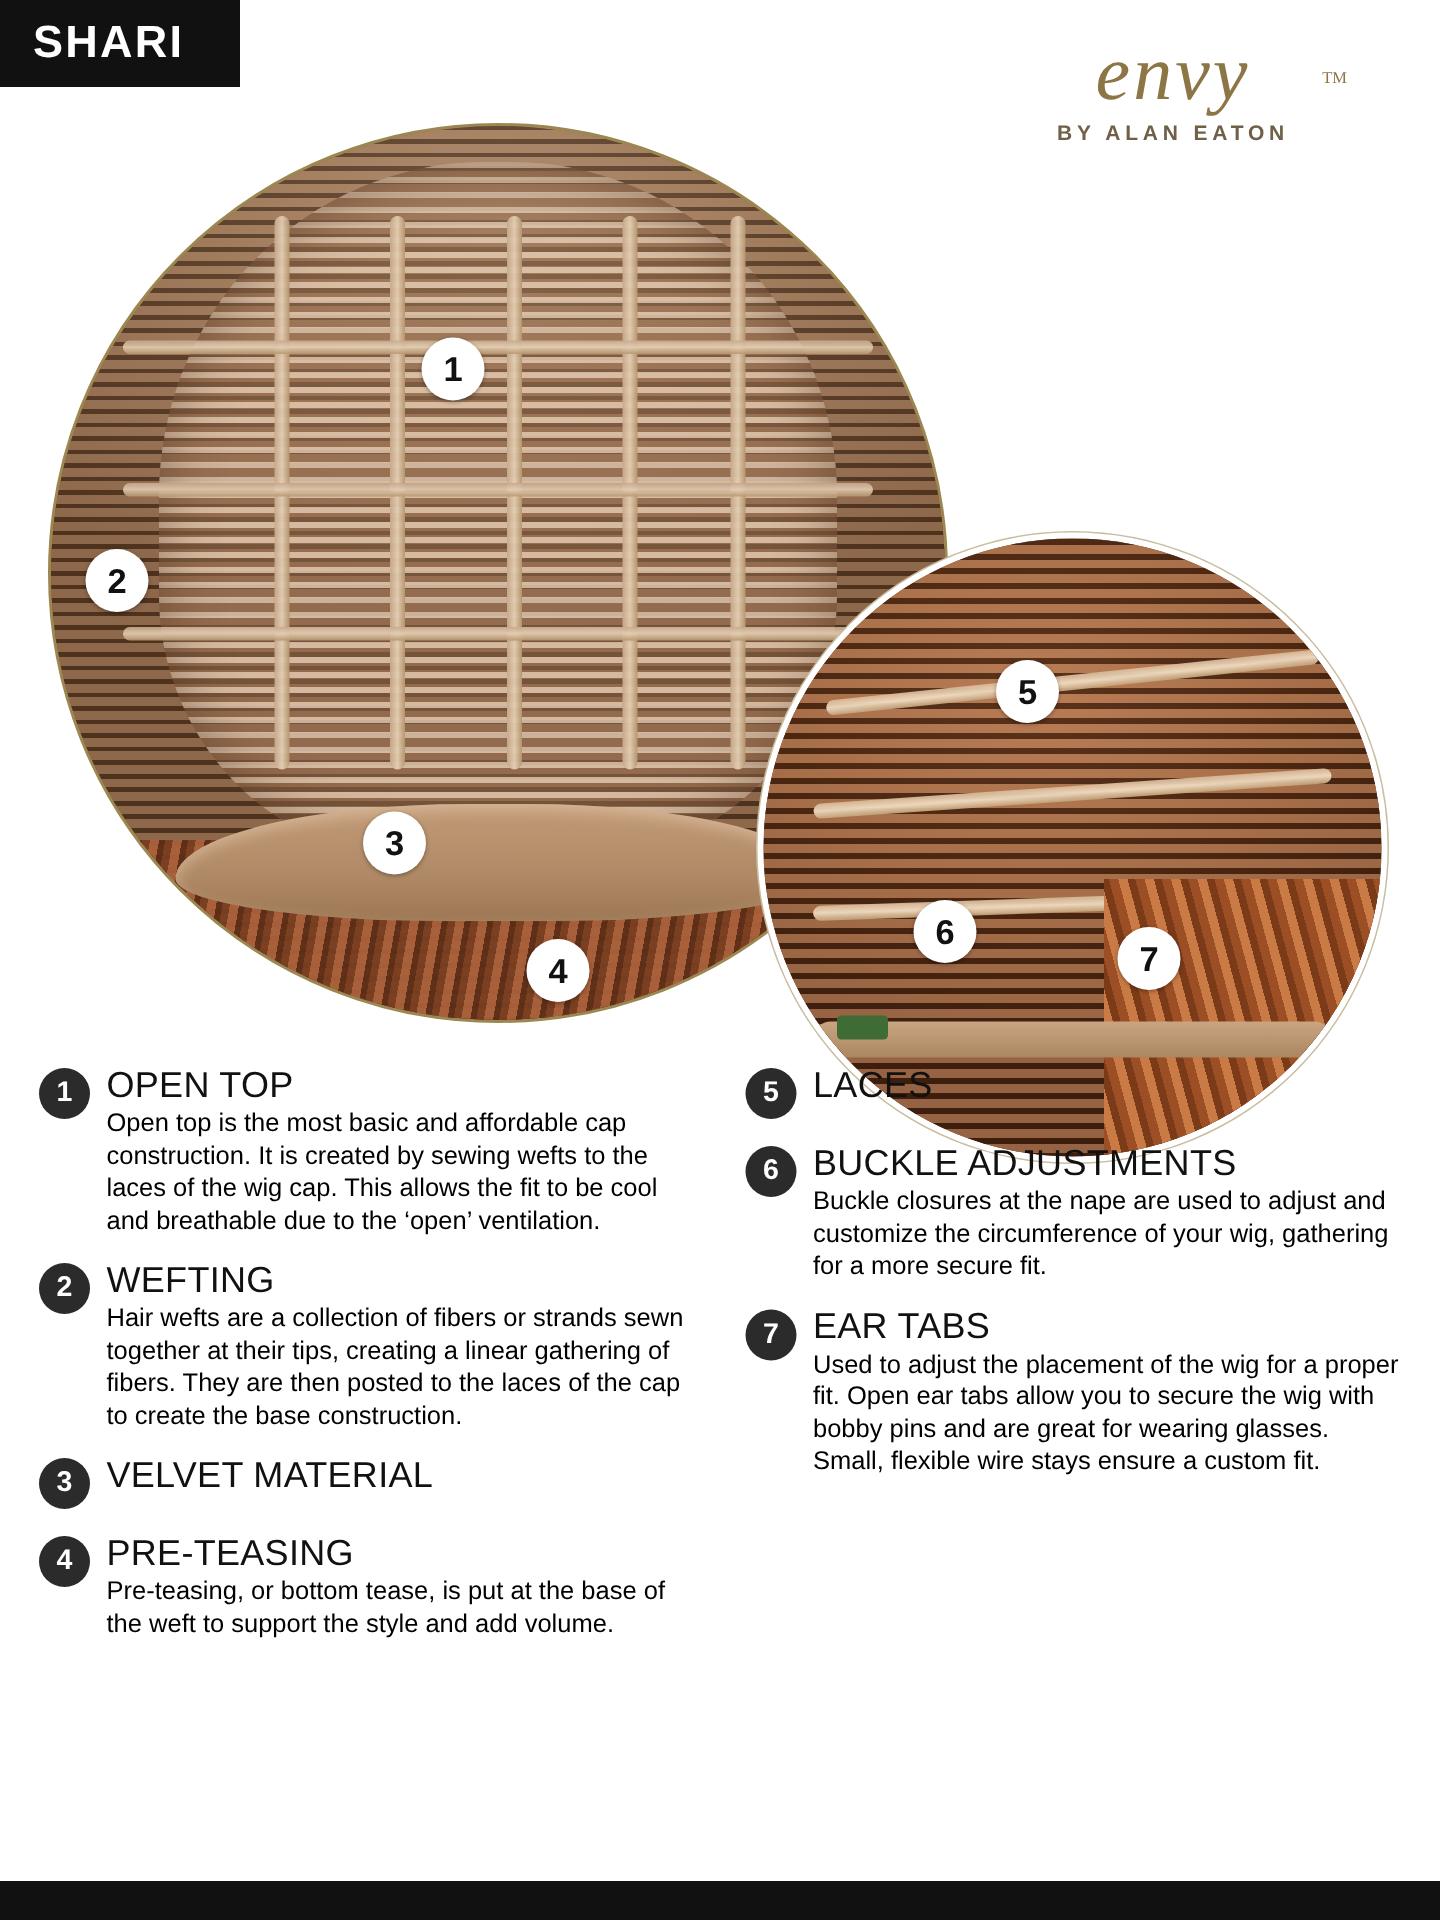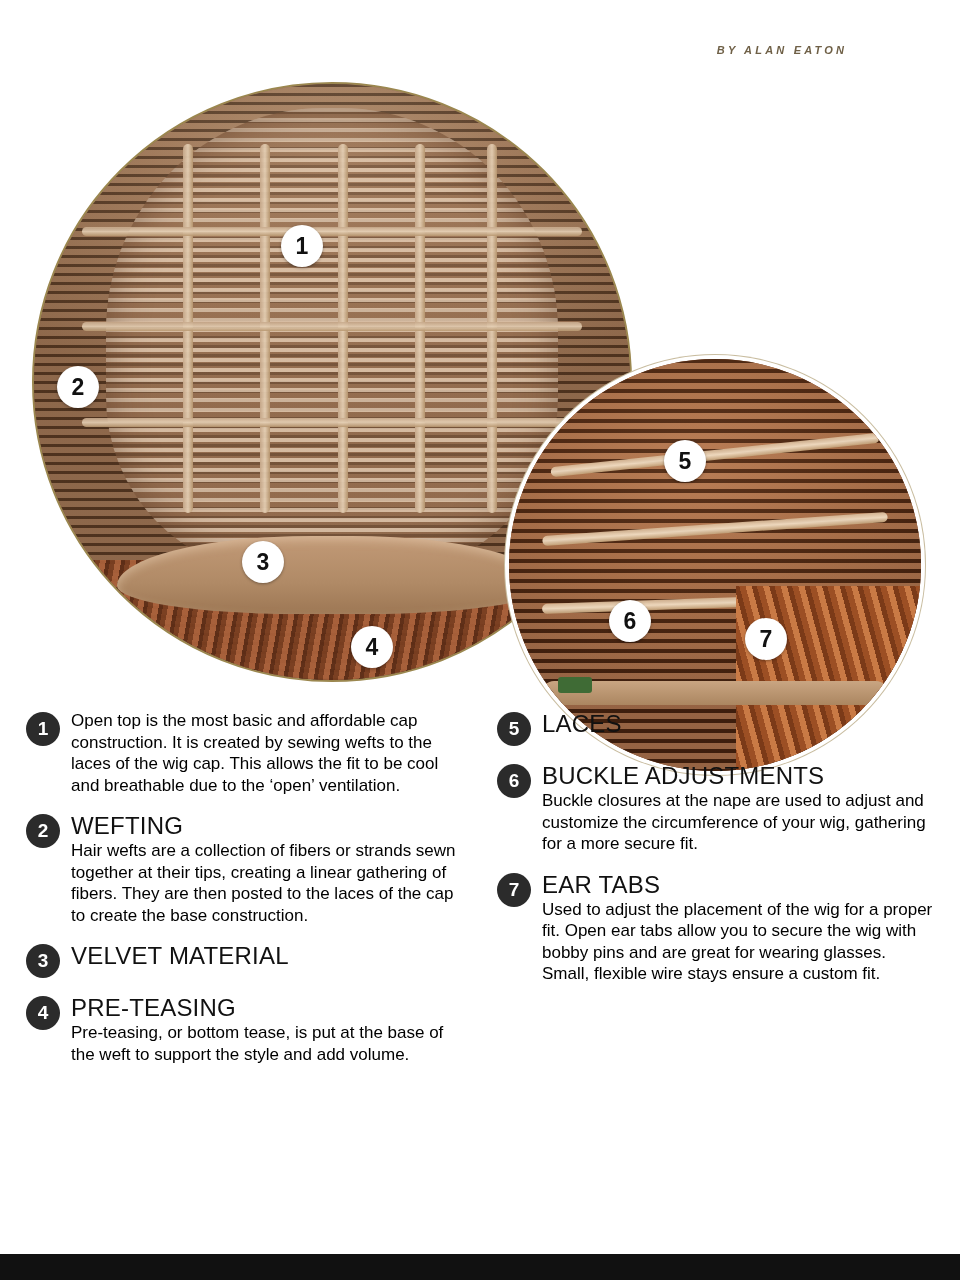--- a/index.html
+++ b/index.html
@@ -44,26 +44,25 @@
   }
   .brand-tm {
     position: absolute;
     right: -16px; top: 2px;
     font-size: 11px;
     font-style: normal;
     color: #8d7645;
     letter-spacing: 0;
   }
   .brand-sub {
-    margin-top: 20px;
-    font-size: 11px;
+    margin-top: 4px;
+    font-size: 14px;
     letter-spacing: 3.2px;
     color: #6f6047;
     font-weight: bold;
-    font-style: italic;
   }
 
   
   .photo-area { position: absolute; left: 0; top: 60px; width: 960px; height: 640px; }
 
   .circle-main {
     position: absolute;
     left: 32px; top: 22px;
     width: 600px; height: 600px;
     border-radius: 50%;
@@ -251,22 +250,29 @@
     left: 0; bottom: 0;
     width: 960px; height: 26px;
     background: #111111;
   }
 </style>
 </head>
 <body>
 
 <div class="page">
 
+  <div class="title-tag">
+    <span>SHARI</span>
+  </div>
 
   <div class="brand">
+    <div class="brand-word">
+      <span>envy</span>
+      <span class="brand-tm">TM</span>
+    </div>
     <div class="brand-sub">BY ALAN EATON</div>
   </div>
 
   <div class="photo-area">
 
     <div class="circle-main">
       <div class="cap-bg"></div>
       <div class="weft-lines"></div>
       <div class="cap-dome"></div>
 
@@ -318,20 +324,21 @@
     </div>
   </div>
 
   <div class="legend">
 
     <div class="col">
 
       <div class="entry">
         <div class="entry-num">1</div>
         <div class="entry-body">
+          <div class="entry-title">OPEN TOP</div>
           <div class="entry-text">Open top is the most basic and affordable cap construction. It is created by sewing wefts to the laces of the wig cap. This allows the fit to be cool and breathable due to the ‘open’ ventilation.</div>
         </div>
       </div>
 
       <div class="entry">
         <div class="entry-num">2</div>
         <div class="entry-body">
           <div class="entry-title">WEFTING</div>
           <div class="entry-text">Hair wefts are a collection of fibers or strands sewn together at their tips, creating a linear gathering of fibers. They are then posted to the laces of the cap to create the base construction.</div>
         </div>

